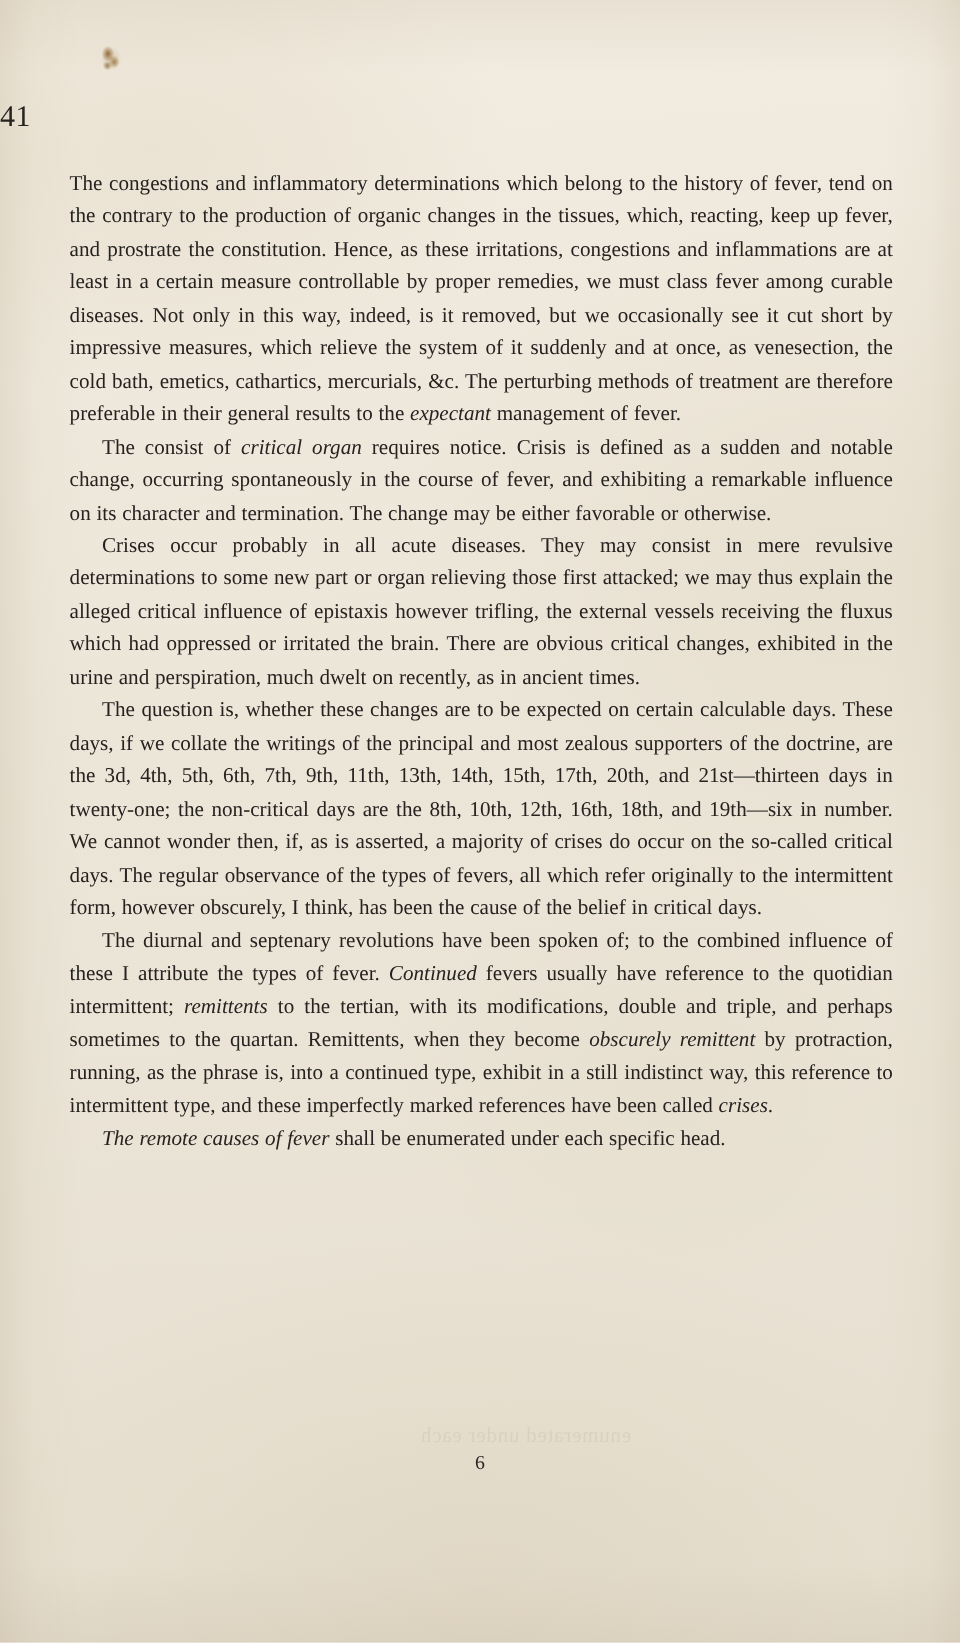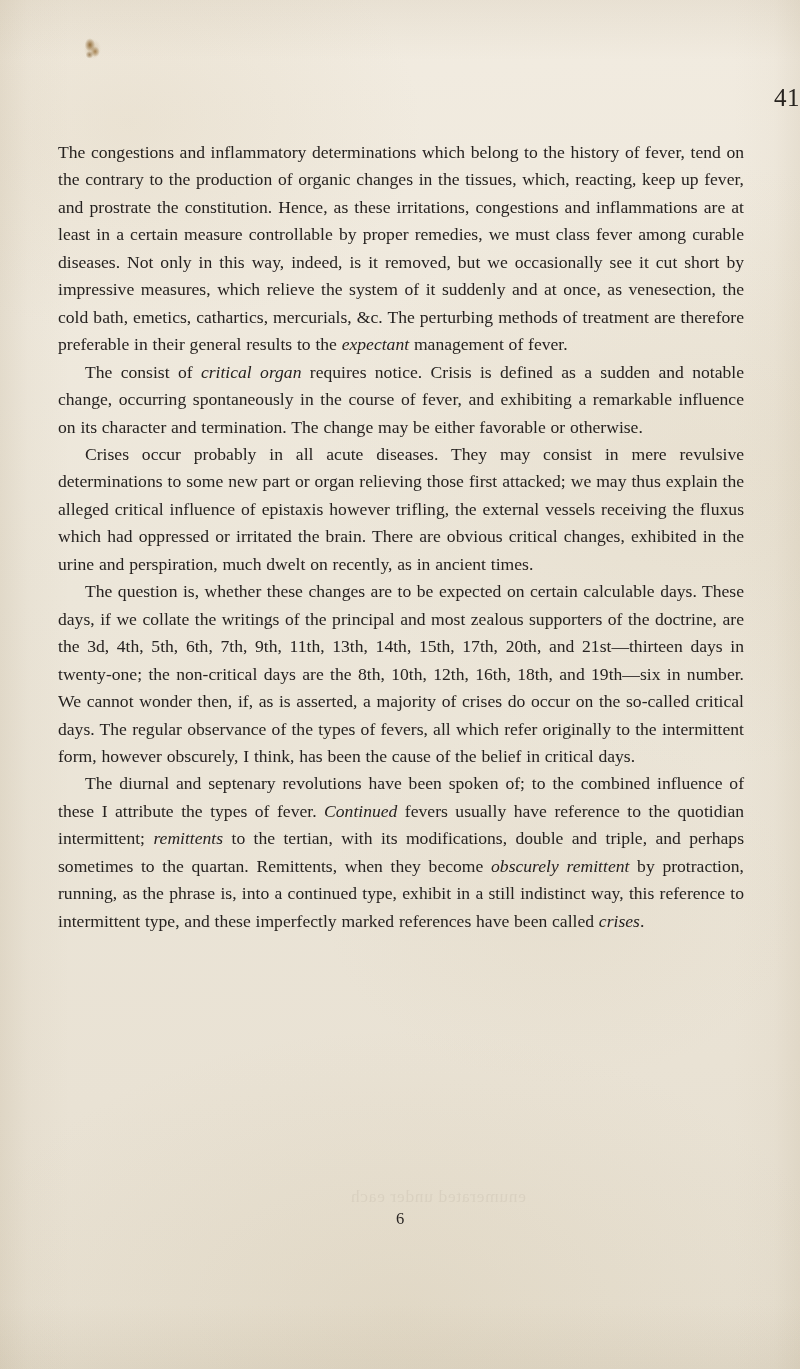--- a/index.html
+++ b/index.html
@@ -74,21 +74,21 @@
     transform: scaleX(-1);
     font-family: "Liberation Serif", "DejaVu Serif", serif;
     white-space: nowrap;
   }
 
   .page-number {
     position: absolute;
     top: 84px;
     left: 0;
     width: 800px;
-    text-align: right;
+    text-align: left;
     font-size: 25px;
     letter-spacing: 0.5px;
     color: #27231f;
   }
 
   .body-text {
     position: absolute;
     left: 58px;
     top: 139px;
     width: 686px;
@@ -134,17 +134,18 @@
   <div class="show-through">enumerated under each</div>
 
   <div class="page-number">41</div>
 
   <div class="body-text">
     <p class="para flush"><span>The congestions and inflammatory determinations which belong to the history of fever, tend on the contrary to the production of organic changes in the tissues, which, reacting, keep up fever, and prostrate the constitution. Hence, as these irritations, congestions and inflammations are at least in a certain measure controllable by proper remedies, we must class fever among curable diseases. Not only in this way, indeed, is it removed, but we occasionally see it cut short by impressive measures, which relieve the system of it suddenly and at once, as venesection, the cold bath, emetics, cathartics, mercurials, &amp;c. The perturbing methods of treatment are therefore preferable in their general results to the </span><i>expectant</i><span> management of fever.</span></p>
     <p class="para"><span>The consist of </span><i>critical organ</i><span> requires notice. Crisis is defined as a sudden and notable change, occurring spontaneously in the course of fever, and exhibiting a remarkable influence on its character and termination. The change may be either favorable or otherwise.</span></p>
     <p class="para"><span>Crises occur probably in all acute diseases. They may consist in mere revulsive determinations to some new part or organ relieving those first attacked; we may thus explain the alleged critical influence of epistaxis however trifling, the external vessels receiving the fluxus which had oppressed or irritated the brain. There are obvious critical changes, exhibited in the urine and perspiration, much dwelt on recently, as in ancient times.</span></p>
     <p class="para"><span>The question is, whether these changes are to be expected on certain calculable days. These days, if we collate the writings of the principal and most zealous supporters of the doctrine, are the 3d, 4th, 5th, 6th, 7th, 9th, 11th, 13th, 14th, 15th, 17th, 20th, and 21st—thirteen days in twenty-one; the non-critical days are the 8th, 10th, 12th, 16th, 18th, and 19th—six in number. We cannot wonder then, if, as is asserted, a majority of crises do occur on the so-called critical days. The regular observance of the types of fevers, all which refer originally to the intermittent form, however obscurely, I think, has been the cause of the belief in critical days.</span></p>
     <p class="para"><span>The diurnal and septenary revolutions have been spoken of; to the combined influence of these I attribute the types of fever. </span><i>Continued</i><span> fevers usually have reference to the quotidian intermittent; </span><i>remittents</i><span> to the tertian, with its modifications, double and triple, and perhaps sometimes to the quartan. Remittents, when they become </span><i>obscurely remittent</i><span> by protraction, running, as the phrase is, into a continued type, exhibit in a still indistinct way, this reference to intermittent type, and these imperfectly marked references have been called </span><i>crises</i><span>.</span></p>
+    <p class="para"><i>The remote causes of fever</i><span> shall be enumerated under each specific head.</span></p>
   </div>
 
   <div class="signature-mark">6</div>
 
 </div>
 
 </body></html>

